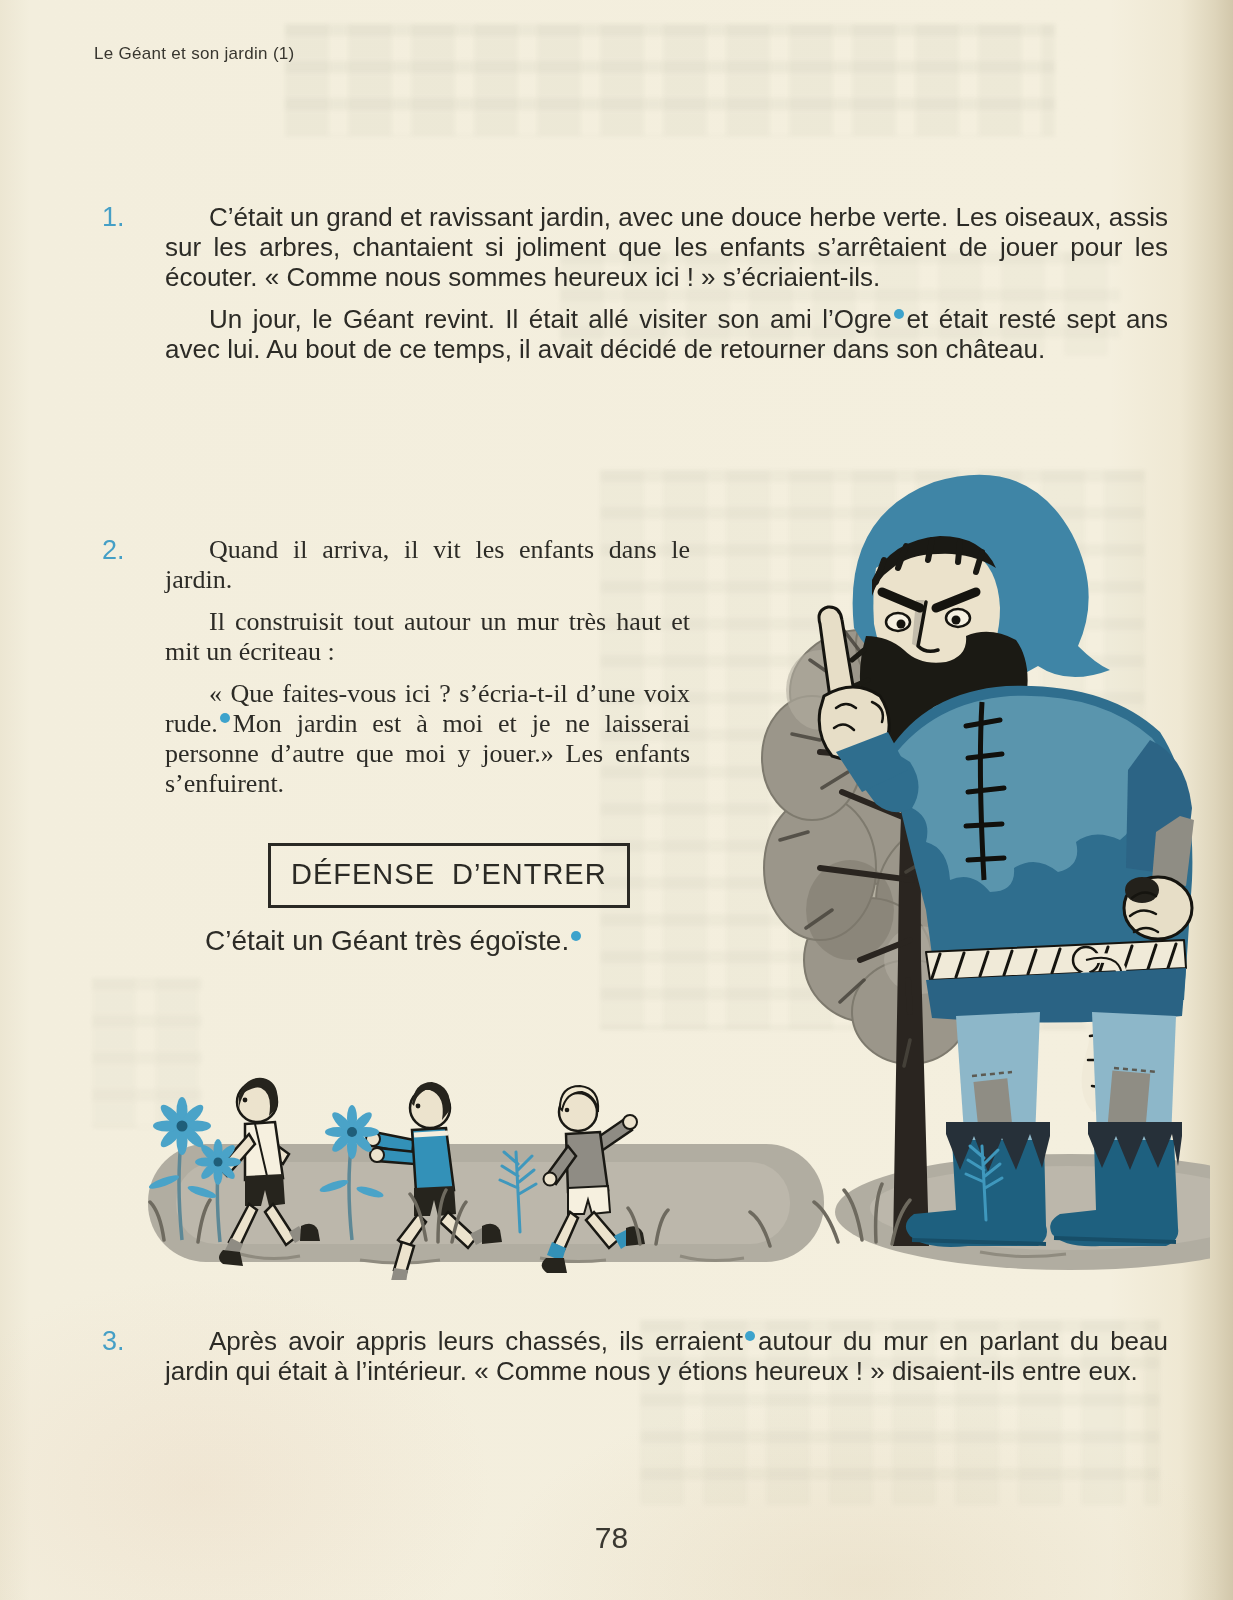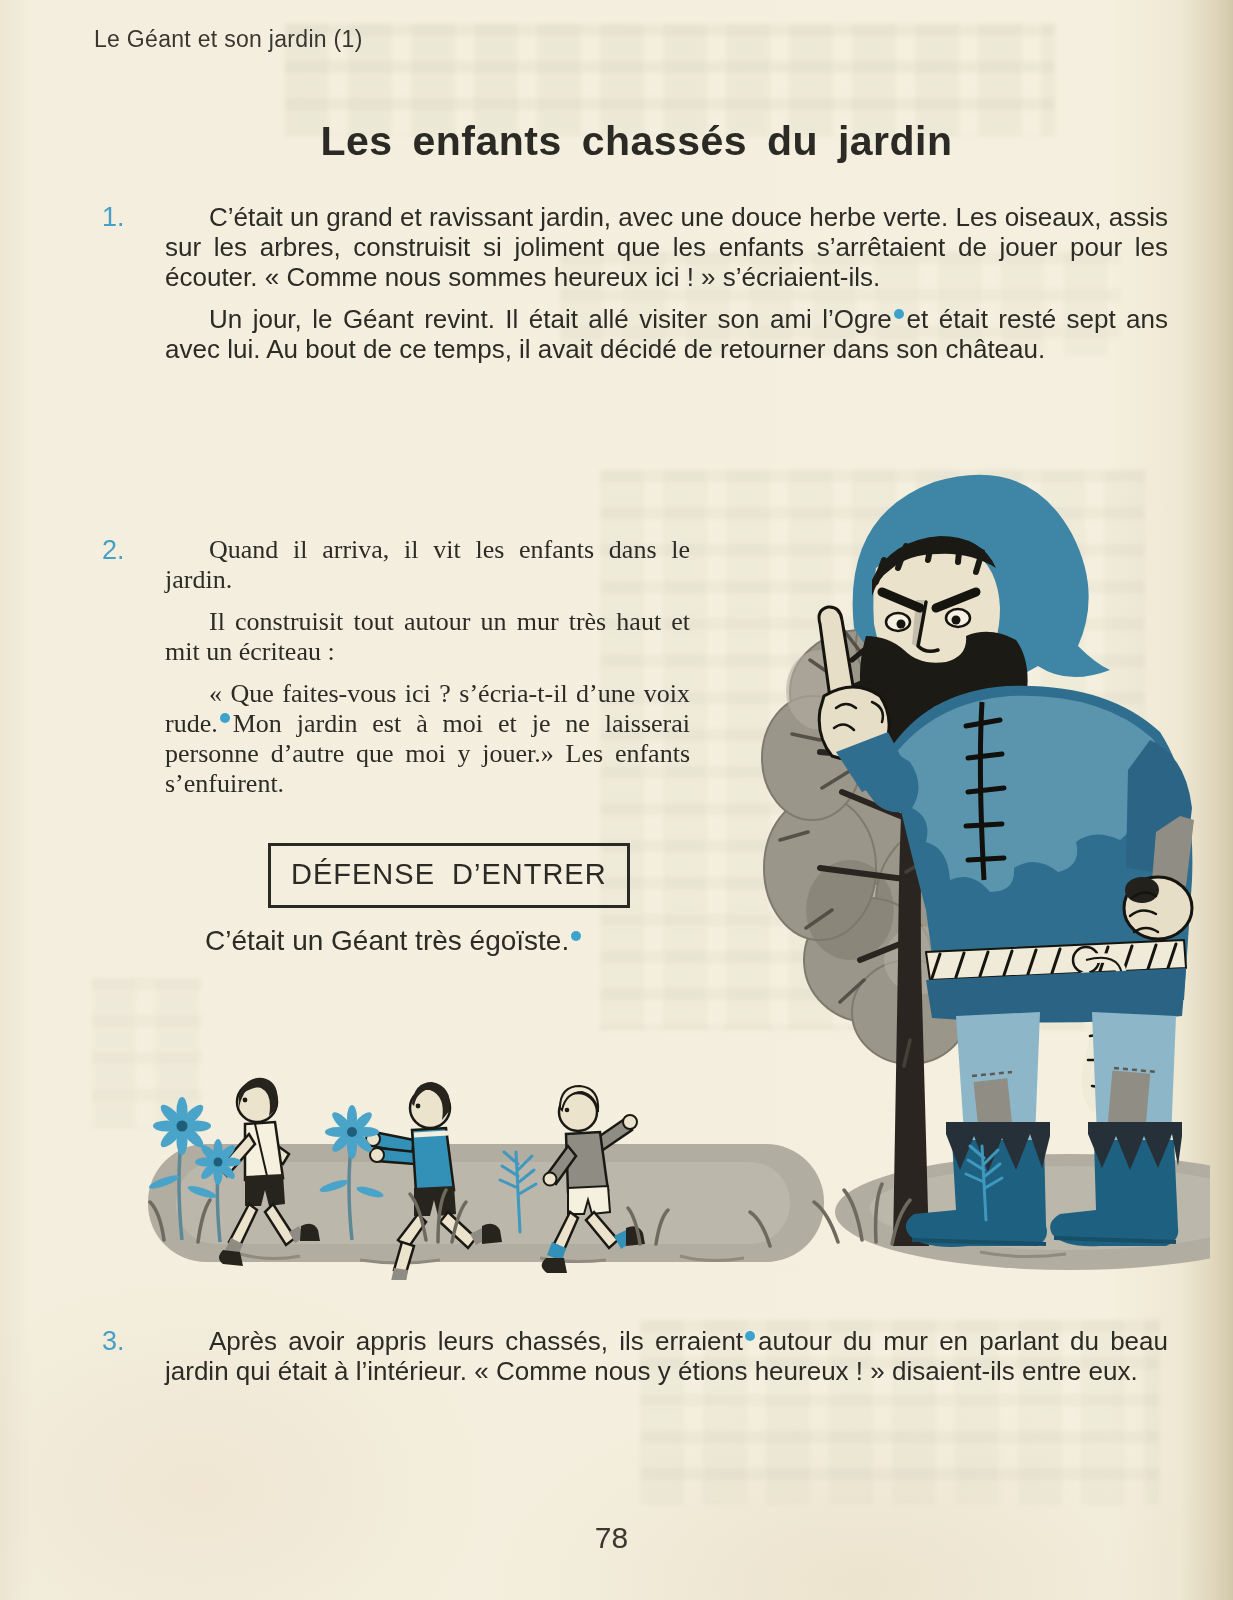--- a/index.html
+++ b/index.html
@@ -10,21 +10,21 @@
       radial-gradient(420px 300px at 16% 93%, rgba(226,196,170,0.20), rgba(226,196,170,0) 70%),
       radial-gradient(500px 260px at 70% 99%, rgba(222,206,176,0.35), rgba(222,206,176,0) 75%),
       linear-gradient(90deg,#ece6d2 0px,#f3eedd 30px,#f4efde 1110px,#efe8d3 1180px,#ded5bb 1215px,#d2c7ab 1233px);
   }
   .smudge{
     position:absolute;pointer-events:none;filter:blur(2px);opacity:.5;
     background:
       repeating-linear-gradient(180deg, rgba(129,135,110,.13) 0 12px, rgba(0,0,0,0) 12px 37px),
       repeating-linear-gradient(90deg, rgba(129,135,110,.11) 0 44px, rgba(0,0,0,0) 44px 63px);
   }
-  .running-header{position:absolute;left:94px;top:26px;font-size:23px;letter-spacing:.3px;color:#38362f;}
+  .running-header{position:absolute;left:94px;top:44px;font-size:17px;letter-spacing:.3px;color:#38362f;}
   .title{position:absolute;left:40px;right:0;top:118px;margin:0;text-align:center;
     font-size:41px;font-weight:bold;letter-spacing:.5px;word-spacing:8px;color:#2b2a25;}
   .sec{position:absolute;left:165px;font-size:26px;line-height:30px;}
   .sec .p{margin:0 0 12px 0;text-indent:44px;text-align:justify;}
   .sec .p:last-child{margin-bottom:0;}
   .secnum{position:absolute;left:102px;font-size:27px;line-height:30px;color:#459fc6;}
   .fdot{display:inline-block;width:10px;height:10px;border-radius:50%;background:#3da3cc;
     vertical-align:9px;margin:0 3px 0 2px;}
   .sign{position:absolute;left:268px;top:843px;border:3px solid #2a2924;padding:12px 20px 14px;
     font-size:29px;letter-spacing:1px;word-spacing:8px;color:#2b2a25;}
@@ -38,25 +38,24 @@
 <div class="page">
 
   <div class="smudge" style="left:285px;top:24px;width:770px;height:112px;"></div>
   <div class="smudge" style="left:560px;top:252px;width:560px;height:104px;opacity:.38;"></div>
   <div class="smudge" style="left:600px;top:470px;width:545px;height:560px;opacity:.42;"></div>
   <div class="smudge" style="left:640px;top:1320px;width:520px;height:185px;opacity:.42;"></div>
   <div class="smudge" style="left:92px;top:978px;width:110px;height:150px;opacity:.32;"></div>
 
   <div class="running-header">Le Géant et son jardin (1)</div>
 
-  <h1 class="title">Les enfants chassés du jardin</h1>
 
   <div class="secnum" style="top:202px;">1.</div>
   <div class="sec" style="top:202px;width:1003px;">
-    <p class="p"><span>C’était un grand et ravissant jardin, avec une douce herbe verte. Les oiseaux, assis sur les arbres, construisit si joliment que les enfants s’arrêtaient de jouer pour les écouter. « Comme nous sommes heureux ici ! » s’écriaient-ils.</span></p>
+    <p class="p"><span>C’était un grand et ravissant jardin, avec une douce herbe verte. Les oiseaux, assis sur les arbres, chantaient si joliment que les enfants s’arrêtaient de jouer pour les écouter. « Comme nous sommes heureux ici ! » s’écriaient-ils.</span></p>
     <p class="p"><span>Un jour, le Géant revint. Il était allé visiter son ami l’Ogre</span><span class="fdot"></span><span>et était resté sept ans avec lui. Au bout de ce temps, il avait décidé de retourner dans son château.</span></p>
   </div>
 
   <div class="secnum" style="top:535px;">2.</div>
   <div class="sec" style="top:535px;width:525px;font-family:Liberation Serif, serif;">
     <p class="p"><span>Quand il arriva, il vit les enfants dans le jardin.</span></p>
     <p class="p"><span>Il construisit tout autour un mur très haut et mit un écriteau :</span></p>
     <p class="p"><span>« Que faites-vous ici ? s’écria-t-il d’une voix rude.</span><span class="fdot"></span><span>Mon jardin est à moi et je ne laisserai personne d’autre que moi y jouer.» Les enfants s’enfuirent.</span></p>
   </div>
 

